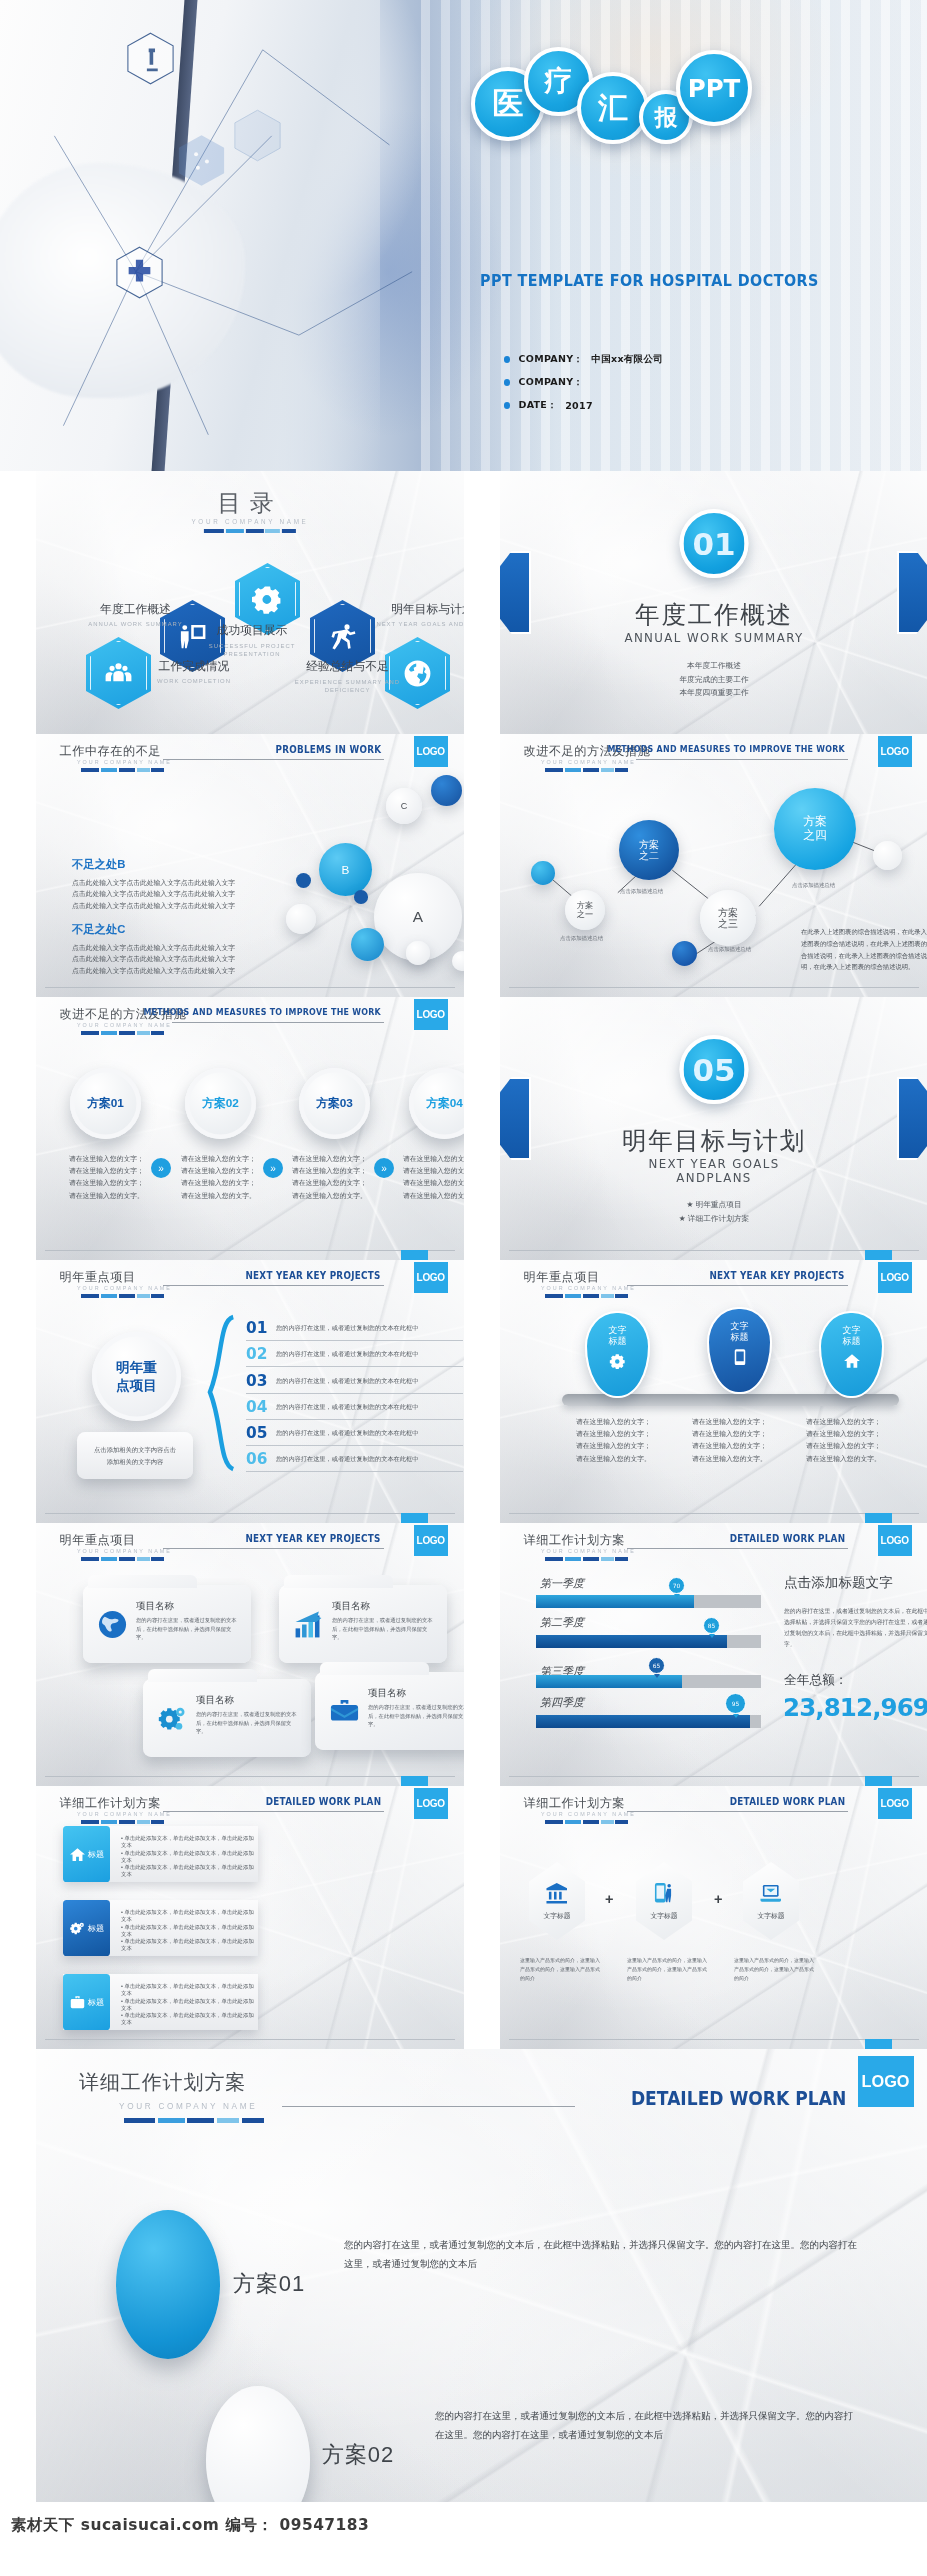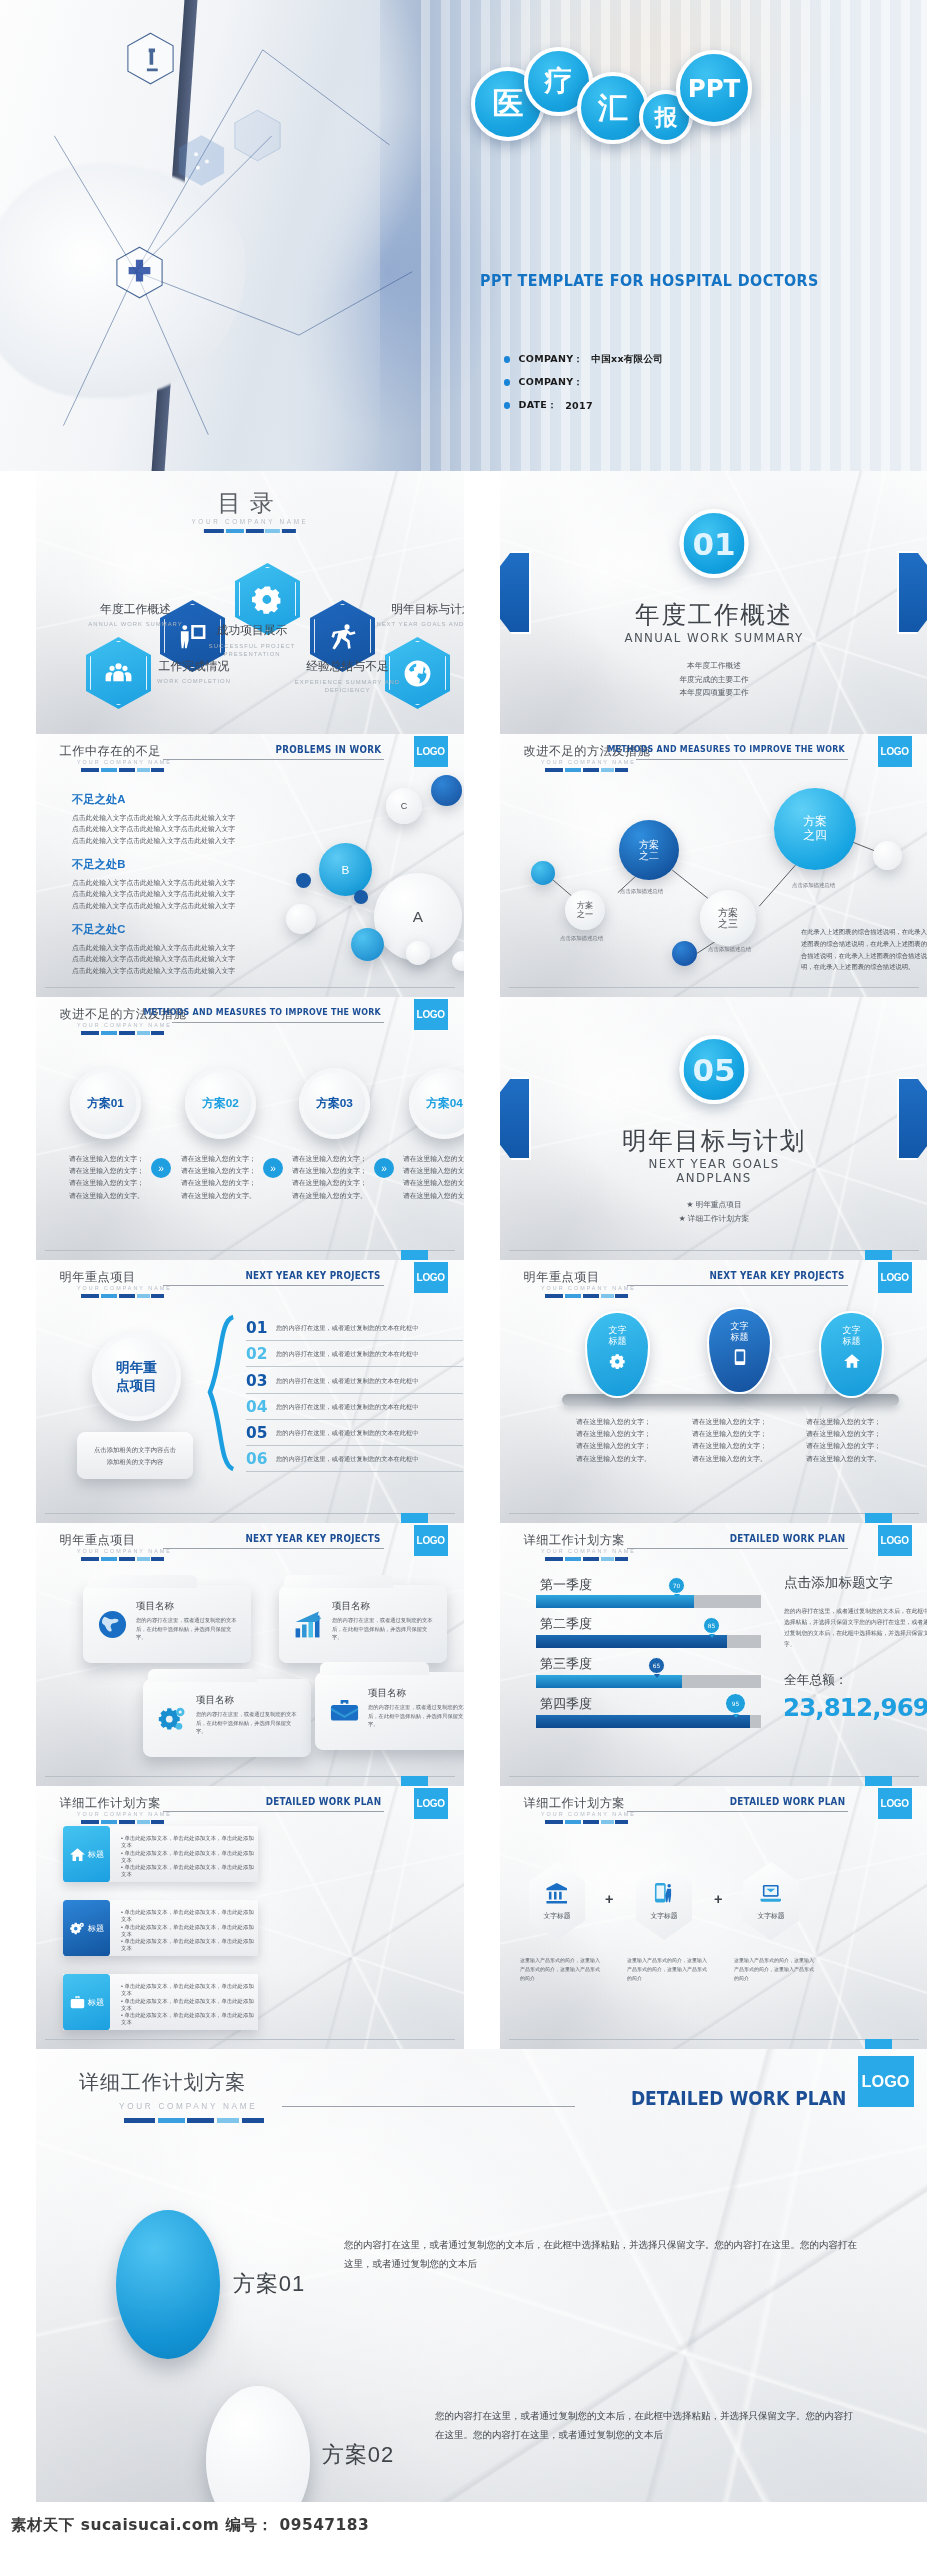--- a/index.html
+++ b/index.html
@@ -195,21 +195,21 @@
     background: linear-gradient(160deg,#fdfdfd,#e7eaee);
     box-shadow: 0 7.2px 13.6px rgba(95,105,120,.3); }
   .prj .tabtop { position: absolute; top: -10px; width: 109px; height: 12.7px; border-radius: 6.3px 6.3px 0 0;
     background: linear-gradient(160deg,#fdfdfd,#eef0f3); }
   .prj .ic { position: absolute; left: 13.6px; top: 23.5px; width: 31px; height: 31px; }
   .prj .ic svg { width: 31px; height: 31px; }
   .prj .nm { position: absolute; left: 53px; top: 14.5px; font-size: 9.5px; color: #3f444a; }
   .prj .tx { position: absolute; left: 53px; top: 31px; width: 101px; font-size: 5.3px; color: #5a6068; line-height: 8.6px; }
 
   
-  .bc-lab { position: absolute; font-size: 13px; color: #3f444a; }
+  .bc-lab { position: absolute; font-size: 11px; color: #3f444a; font-style: italic; }
   .bc-track { position: absolute; height: 12.7px; background: #bec2c7; }
   .bc-fill { position: absolute; height: 12.7px; left: 0; top: 0; }
   .bc-badge { position: absolute; width: 17px; height: 17px; border-radius: 50%;
     display: flex; align-items: center; justify-content: center; color: #fff;
     font-size: 5.9px; font-family: "DejaVu Sans", sans-serif; border: 1.4px solid #fff; }
   .bc-badge::after { content: ""; position: absolute; bottom: -4.5px; left: 50%; transform: translateX(-50%);
     width: 0; height: 0; border-left: 3.6px solid transparent; border-right: 3.6px solid transparent; border-top: 4.5px solid currentColor; }
 
   
   .tl-row { position: absolute; left: 27px; width: 195px; height: 56px;
@@ -424,26 +424,20 @@
             <i></i>
             <i></i>
             <i></i>
             <i></i>
           </div>
       <div class="s-rule"></div>
       <div class="s-en">PROBLEMS IN WORK</div>
       <div class="s-logo">LOGO</div>
     </div>
 
-    <div class="pw-item" style="top:58px">
-      <div class="h">不足之处A</div>
-      <div class="p" style="white-space:pre-line">点击此处输入文字点击此处输入文字点击此处输入文字
-点击此处输入文字点击此处输入文字点击此处输入文字
-点击此处输入文字点击此处输入文字点击此处输入文字</div>
-    </div>
     <div class="pw-item" style="top:188px">
       <div class="h">不足之处C</div>
       <div class="p" style="white-space:pre-line">点击此处输入文字点击此处输入文字点击此处输入文字
 点击此处输入文字点击此处输入文字点击此处输入文字
 点击此处输入文字点击此处输入文字点击此处输入文字</div>
     </div>
     <div class="pw-item" style="top:123px">
       <div class="h">不足之处B</div>
       <div class="p" style="white-space:pre-line">点击此处输入文字点击此处输入文字点击此处输入文字
 点击此处输入文字点击此处输入文字点击此处输入文字
@@ -783,21 +777,21 @@
         </div>
 
     <div class="bc-lab" style="left:40px;top:92px">第二季度</div>
     <div class="bc-track" style="left:36px;top:112px;width:225px">
       <div class="bc-fill" style="width:85%;background:linear-gradient(180deg,#1d6cb4,#0d4a8e)"></div>
     </div>
     <div class="bc-badge" style="left:203px;top:94px;background:#1fa0dc;color:#1fa0dc">
           <span style="color:#fff">85</span>
         </div>
 
-    <div class="bc-lab" style="left:40px;top:132px">第三季度</div>
+    <div class="bc-lab" style="left:40px;top:141px">第三季度</div>
     <div class="bc-track" style="left:36px;top:152px;width:225px">
       <div class="bc-fill" style="width:65%;background:linear-gradient(180deg,#2fa7de,#1271b5)"></div>
     </div>
     <div class="bc-badge" style="left:148px;top:134px;background:#1b63ac;color:#1b63ac">
           <span style="color:#fff">65</span>
         </div>
 
     <div class="bc-lab" style="left:40px;top:172px">第四季度</div>
     <div class="bc-track" style="left:36px;top:192px;width:225px">
       <div class="bc-fill" style="width:95%;background:linear-gradient(180deg,#1d6cb4,#0d4a8e)"></div>

